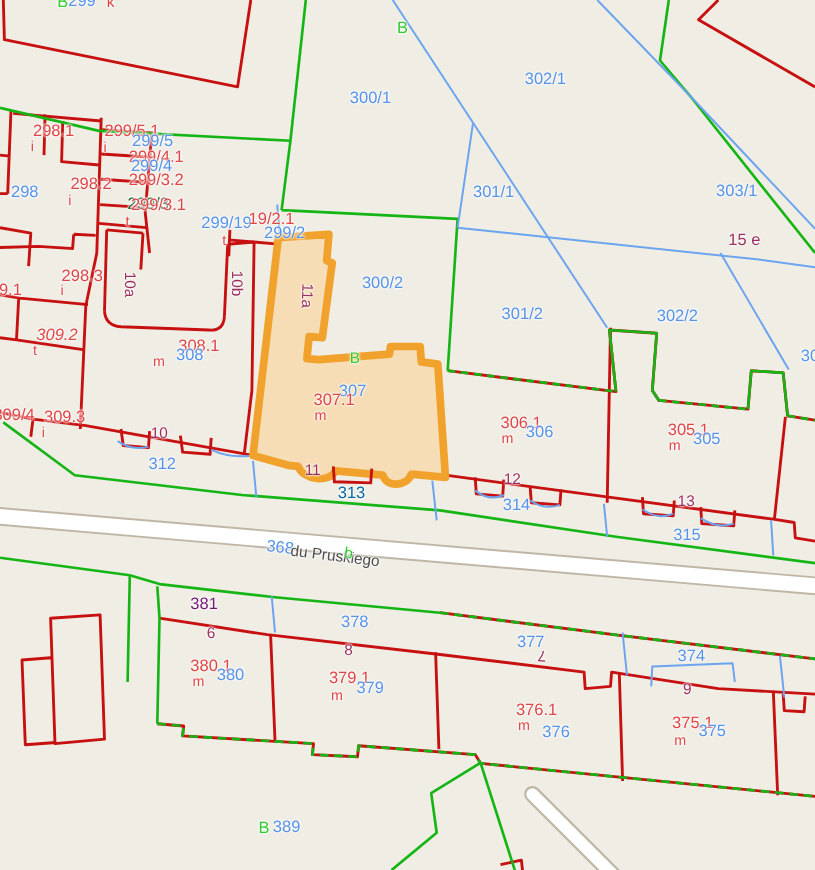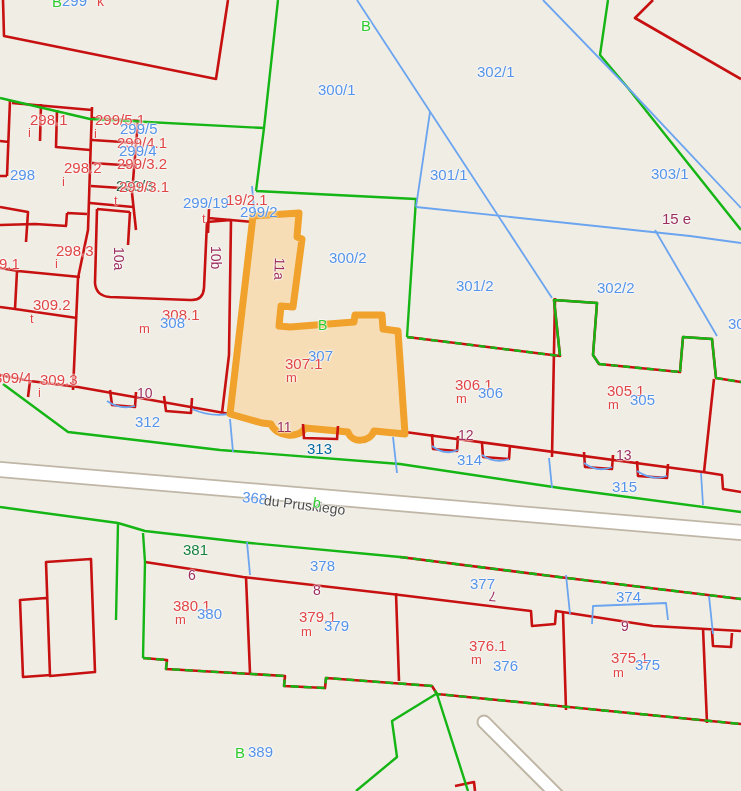--- a/index.html
+++ b/index.html
@@ -113,21 +113,21 @@
       <div class="lbl" style="left: 94px; top: 127px; color: rgb(224, 69, 69); font-size: 13px;">i</div>
       <div class="lbl" style="left: 117px; top: 135px; color: rgb(224, 69, 69); font-size: 15px;">299/4.1</div>
       <div class="lbl" style="left: 119px; top: 143px; color: rgb(85, 147, 233); font-size: 15px;">299/4</div>
       <div class="lbl" style="left: 117px; top: 156px; color: rgb(224, 69, 69); font-size: 15px;">299/3.2</div>
       <div class="lbl" style="left: 116px; top: 178px; color: #14532d; font-size: 15px;">299/3</div>
       <div class="lbl" style="left: 119px; top: 179px; color: rgb(224, 69, 69); font-size: 15px;">299/3.1</div>
       <div class="lbl" style="left: 114px; top: 194px; color: rgb(224, 69, 69); font-size: 13px;">t</div>
       <div class="lbl" style="left: 56px; top: 243px; color: rgb(224, 69, 69); font-size: 15px;">298.3</div>
       <div class="lbl" style="left: 55px; top: 257px; color: rgb(224, 69, 69); font-size: 13px;">i</div>
       <div class="lbl" style="left: -1px; top: 256px; color: rgb(224, 69, 69); font-size: 15px;">9.1</div>
-      <div class="lbl" style="left: 33px; top: 297px; color: rgb(224, 69, 69); font-size: 15px;">309.2</div>
+      <div class="lbl" style="left: 33px; top: 297px; color: rgb(224, 69, 69); font-size: 15px; font-style: italic;">309.2</div>
       <div class="lbl" style="left: 30px; top: 312px; color: rgb(224, 69, 69); font-size: 13px;">t</div>
       <div class="lbl" style="left: -6px; top: 370px; color: rgb(224, 69, 69); font-size: 15px;">309/4</div>
       <div class="lbl" style="left: 40px; top: 372px; color: rgb(224, 69, 69); font-size: 15px;">309.3</div>
       <div class="lbl" style="left: 38px; top: 386px; color: rgb(224, 69, 69); font-size: 13px;">i</div>
       <div class="lbl" style="left: 183px; top: 195px; color: rgb(85, 147, 233); font-size: 15px;">299/19</div>
       <div class="lbl" style="left: 226px; top: 192px; color: rgb(224, 69, 69); font-size: 15px;">19/2.1</div>
       <div class="lbl" style="left: 240px; top: 204px; color: rgb(85, 147, 233); font-size: 15px;">299/2</div>
       <div class="lbl" style="left: 202px; top: 212px; color: rgb(224, 69, 69); font-size: 13px;">t</div>
       <div class="lbl" style="left: 318px; top: 82px; color: rgb(85, 147, 233); font-size: 15px;">300/1</div>
       <div class="lbl" style="left: 361px; top: 18px; color: rgb(47, 203, 47); font-size: 15px;">B</div>
@@ -159,21 +159,21 @@
       <div class="lbl" style="left: 135px; top: 414px; color: rgb(85, 147, 233); font-size: 15px;">312</div>
       <div class="lbl" style="left: 277px; top: 420px; color: rgb(157, 47, 95); font-size: 14px;">11</div>
       <div class="lbl" style="left: 307px; top: 441px; color: #0369a1; font-size: 15px;">313</div>
       <div class="lbl" style="left: 458px; top: 428px; color: rgb(157, 47, 95); font-size: 14px; text-align: right;">12</div>
       <div class="lbl" style="left: 457px; top: 452px; color: rgb(85, 147, 233); font-size: 15px;">314</div>
       <div class="lbl" style="left: 616px; top: 448px; color: rgb(157, 47, 95); font-size: 14px;">13</div>
       <div class="lbl" style="left: 612px; top: 479px; color: rgb(85, 147, 233); font-size: 15px;">315</div>
       <div class="lbl" style="left: 243px; top: 489px; color: rgb(85, 147, 233); font-size: 15px; transform: rotate(6deg);">368</div>
       <div class="lbl" style="left: 265px; top: 493px; color: rgb(76, 76, 76); font-size: 14px; transform: rotate(7deg);">du Pruskiego</div>
       <div class="lbl" style="left: 314px; top: 495px; color: rgb(47, 203, 47); font-size: 14px; transform: rotate(7deg);">b</div>
-      <div class="lbl" style="left: 183px; top: 542px; color: #15803d; font-size: 15px;">381</div>
+      <div class="lbl" style="left: 173px; top: 542px; color: #701a75; font-size: 15px;">381</div>
       <div class="lbl" style="left: 188px; top: 568px; color: rgb(157, 47, 95); font-size: 14px;">6</div>
       <div class="lbl" style="left: 310px; top: 558px; color: rgb(85, 147, 233); font-size: 15px;">378</div>
       <div class="lbl" style="left: 313px; top: 583px; color: rgb(157, 47, 95); font-size: 14px;">8</div>
       <div class="lbl" style="left: 173px; top: 598px; color: rgb(224, 69, 69); font-size: 15px;">380.1</div>
       <div class="lbl" style="left: 175px; top: 613px; color: rgb(224, 69, 69); font-size: 13px;">m</div>
       <div class="lbl" style="left: 197px; top: 606px; color: rgb(85, 147, 233); font-size: 15px; text-align: right;">380</div>
       <div class="lbl" style="left: 299px; top: 609px; color: rgb(224, 69, 69); font-size: 15px;">379.1</div>
       <div class="lbl" style="left: 301px; top: 625px; color: rgb(224, 69, 69); font-size: 13px;">m</div>
       <div class="lbl" style="left: 324px; top: 618px; color: rgb(85, 147, 233); font-size: 15px;">379</div>
       <div class="lbl" style="left: 470px; top: 576px; color: rgb(85, 147, 233); font-size: 15px;">377</div>

